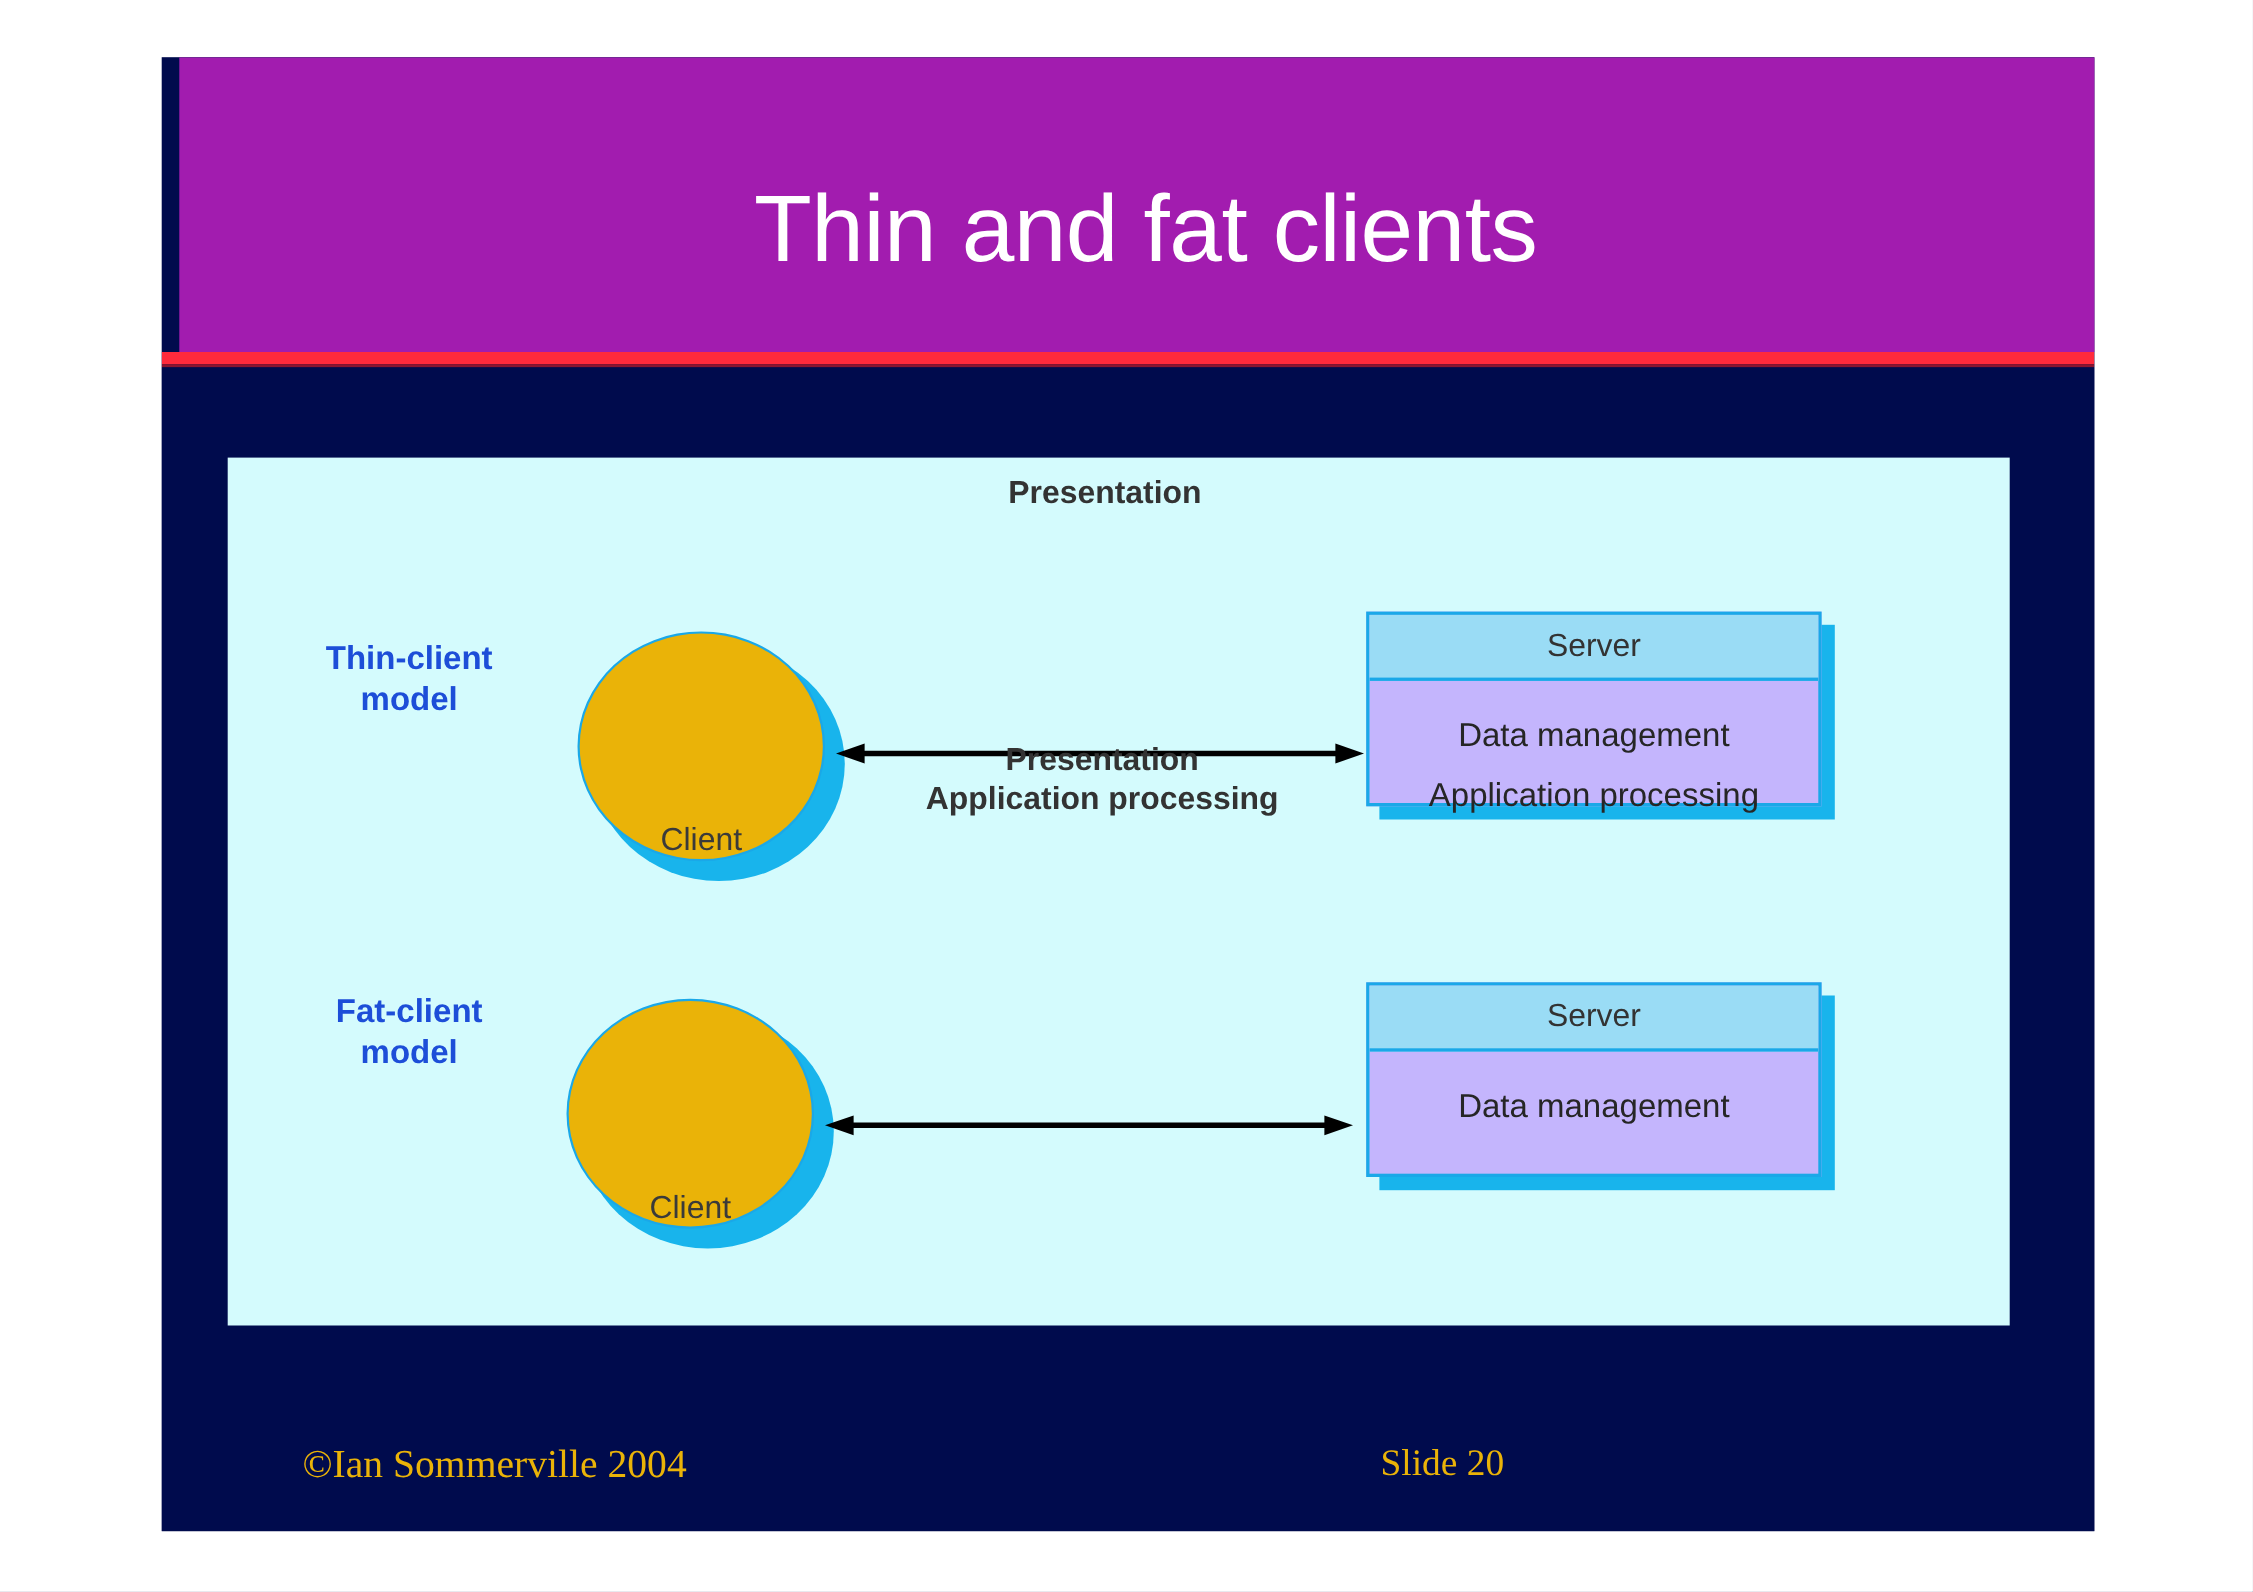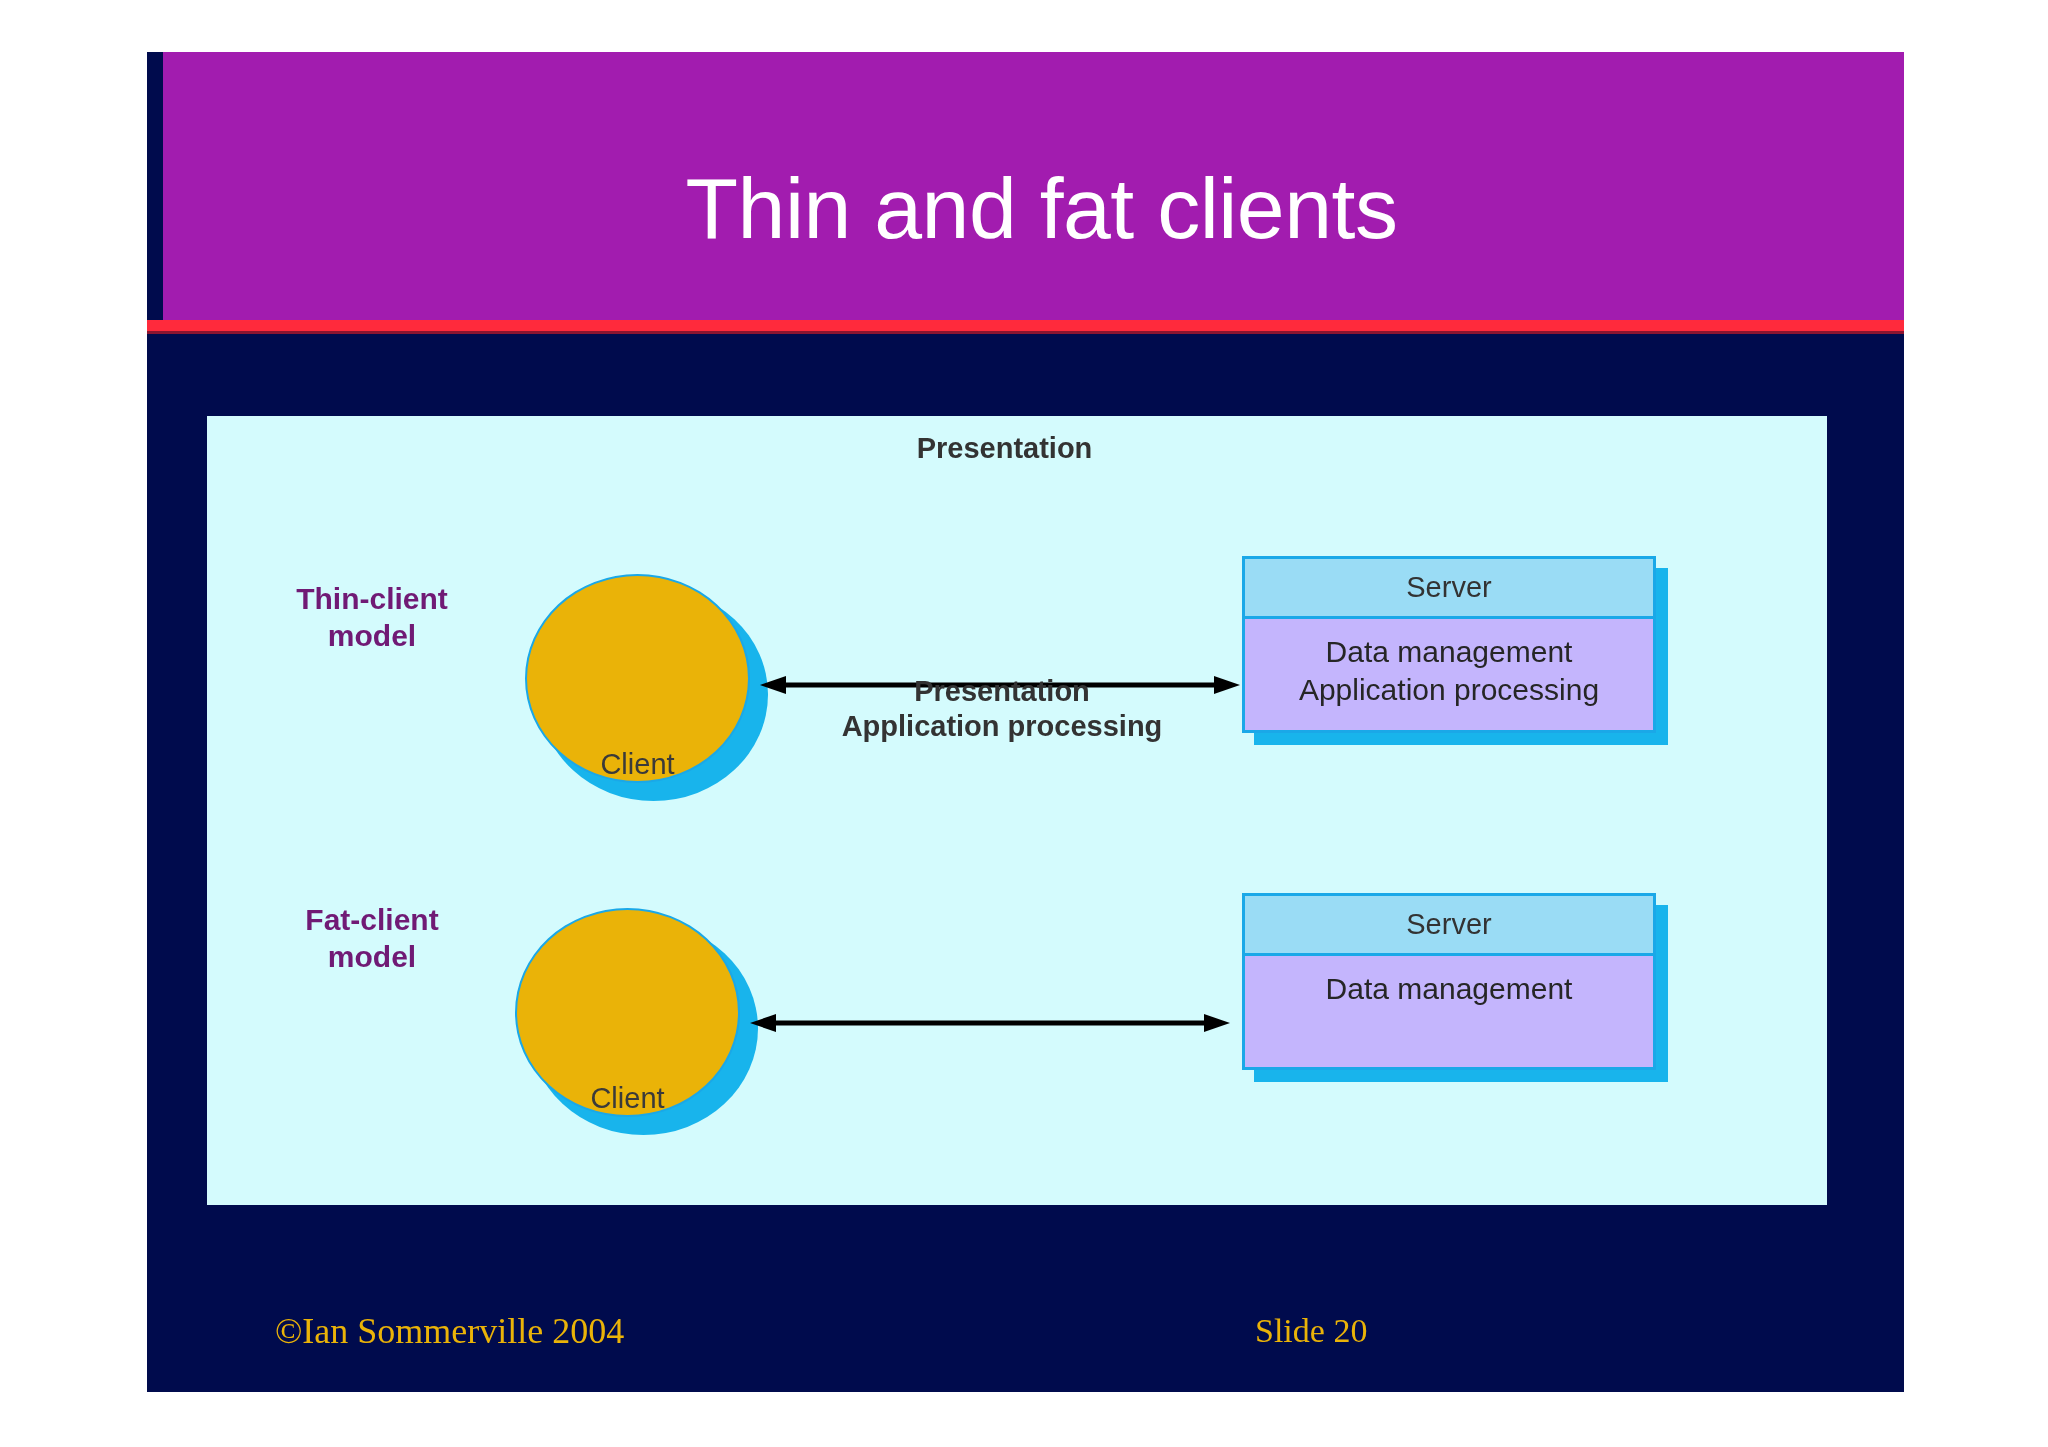--- a/index.html
+++ b/index.html
@@ -97,21 +97,21 @@
     position: absolute;
     color: #262626;
     font-family: "Liberation Sans", sans-serif;
     white-space: nowrap;
   }
   .model-label {
     font-size: 30px;
     font-weight: 700;
     line-height: 1.22;
     text-align: center;
-    color: #701a75;
+    color: #1d4ed8;
   }
   .flow-label {
     font-size: 29px;
     font-weight: 700;
     line-height: 1.22;
     text-align: center;
     color: #333333;
   }
 
   
@@ -187,20 +187,21 @@
   .server-body {
     padding-top: 14px;
     text-align: center;
   }
   .server-body div {
     font-size: 30px;
     color: #262626;
     line-height: 1.28;
     font-family: "Liberation Sans", sans-serif;
     white-space: nowrap;
+    margin-top: 17px;
   }
 
   
   .arrow-svg {
     position: absolute;
   }
 
   
   #footer {
     position: absolute;

